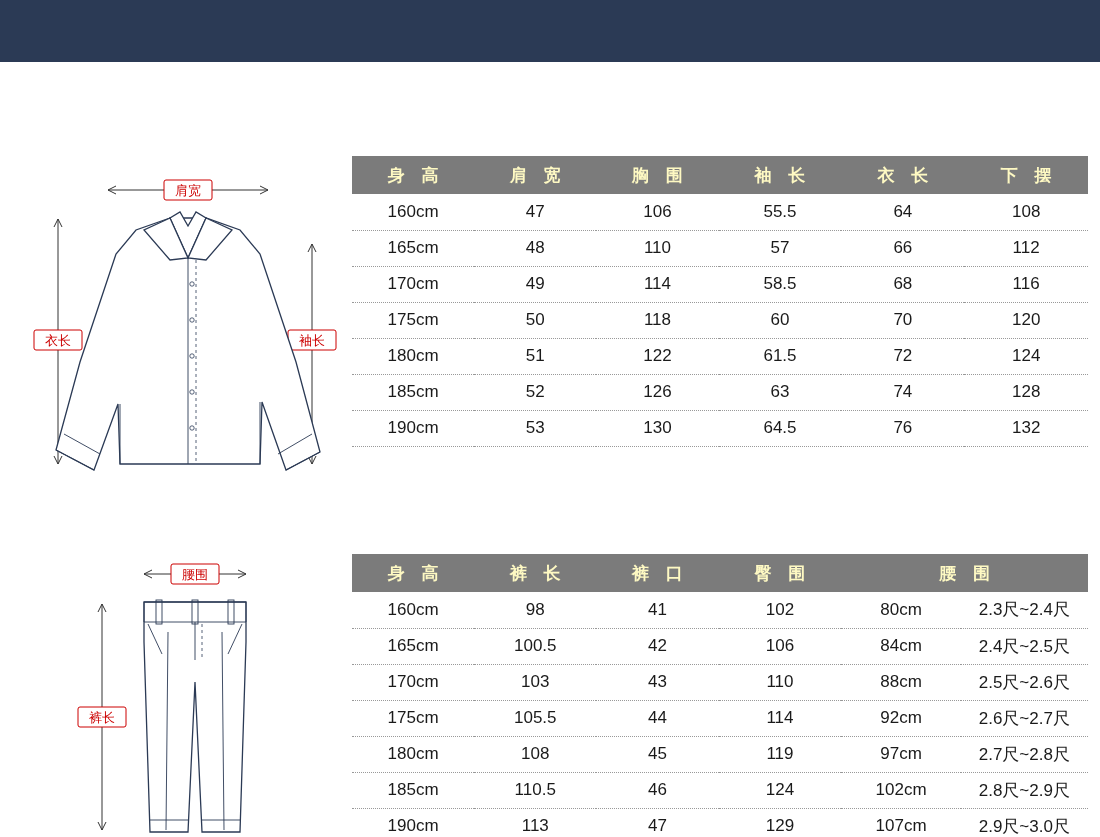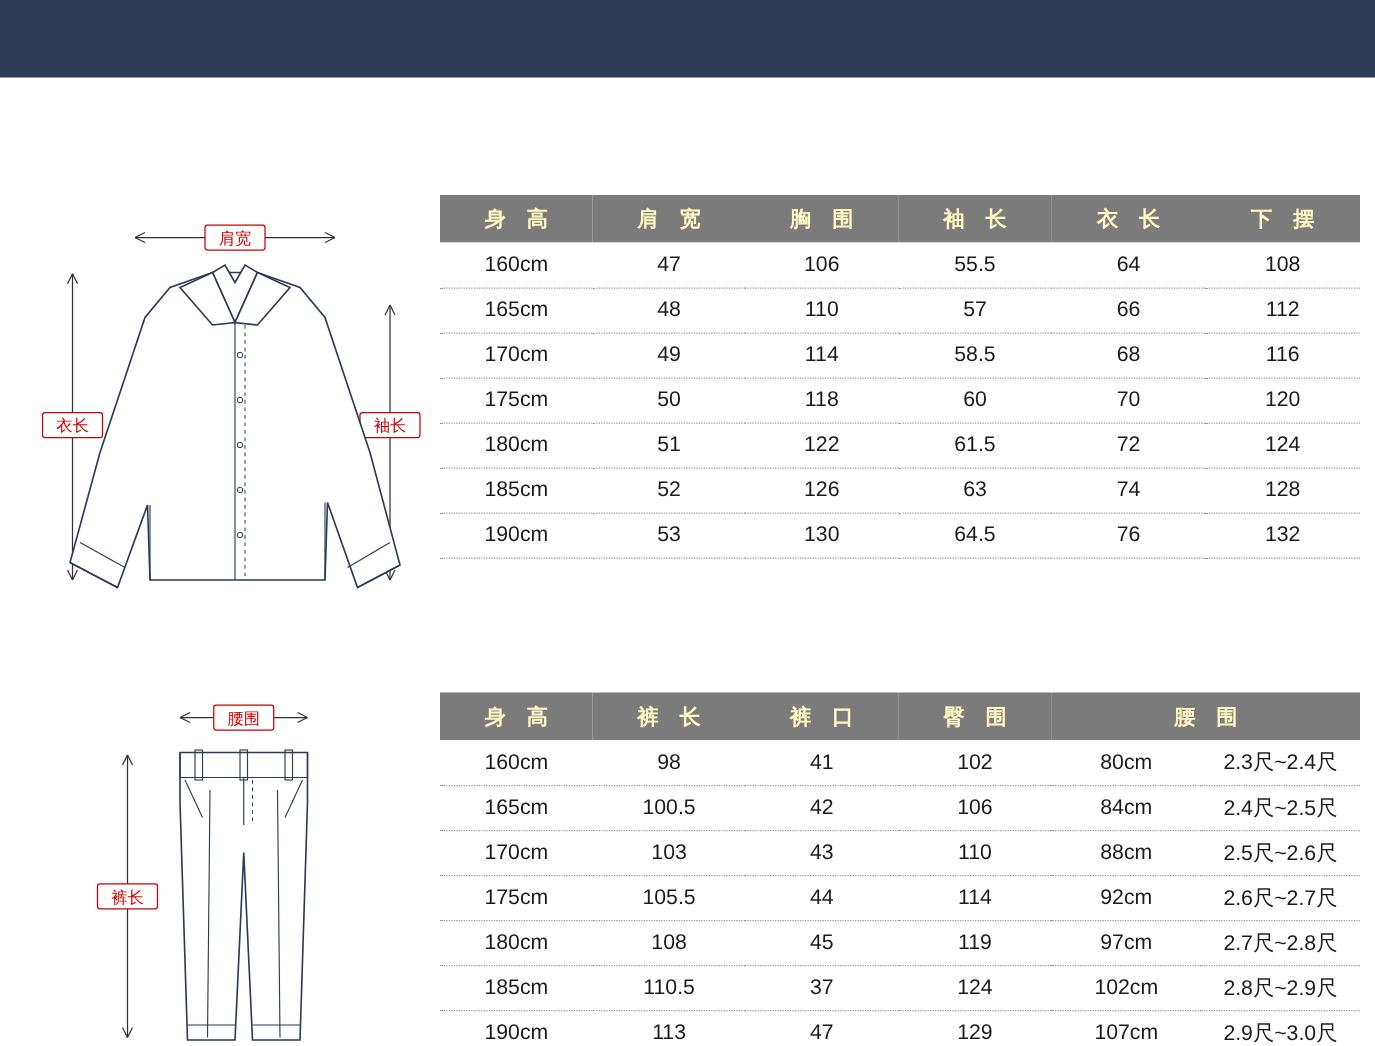--- a/index.html
+++ b/index.html
@@ -337,21 +337,21 @@
           <td>180cm</td>
           <td>108</td>
           <td>45</td>
           <td>119</td>
           <td>97cm</td>
           <td>2.7尺~2.8尺</td>
         </tr>
         <tr>
           <td>185cm</td>
           <td>110.5</td>
-          <td>37</td>
+          <td>46</td>
           <td>124</td>
           <td>102cm</td>
           <td>2.8尺~2.9尺</td>
         </tr>
         <tr>
           <td>190cm</td>
           <td>113</td>
           <td>47</td>
           <td>129</td>
           <td>107cm</td>

